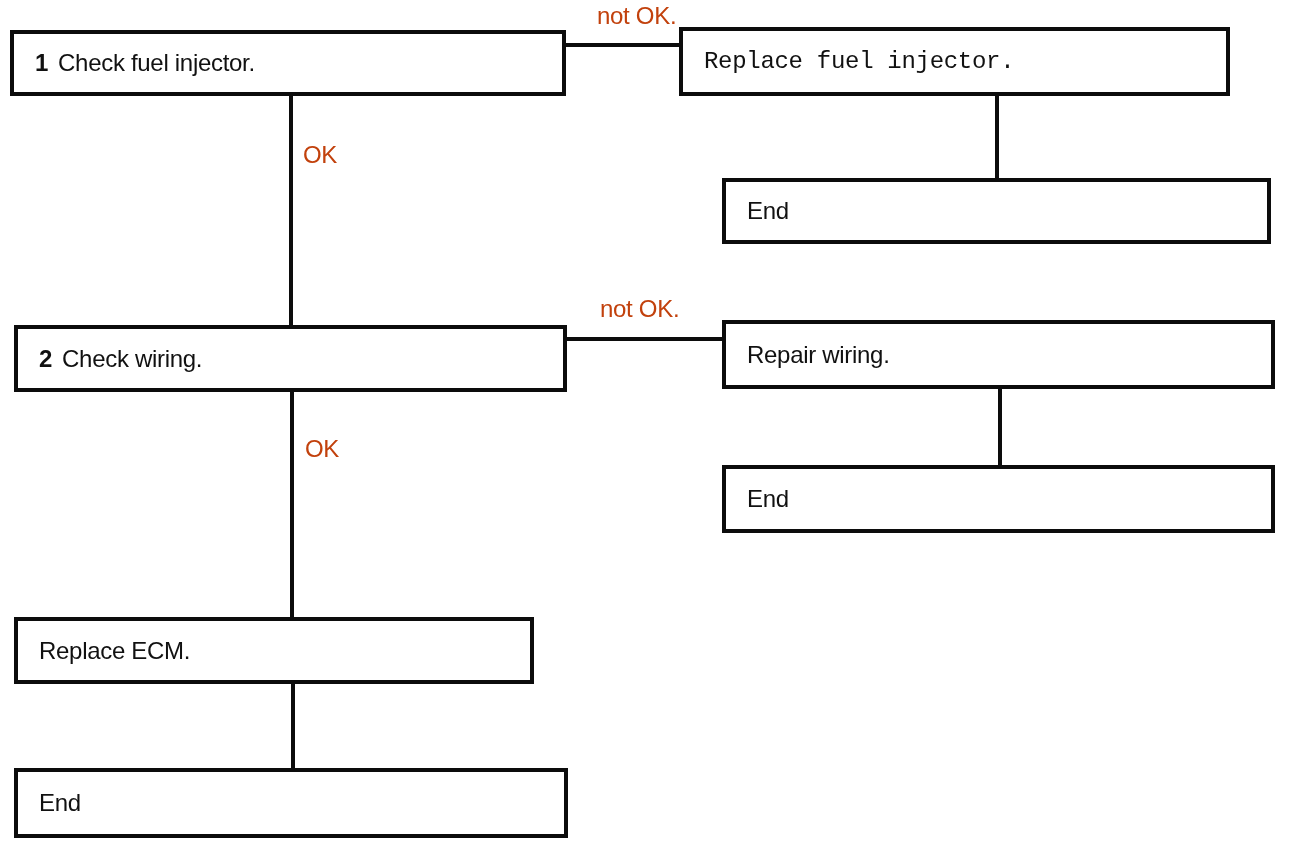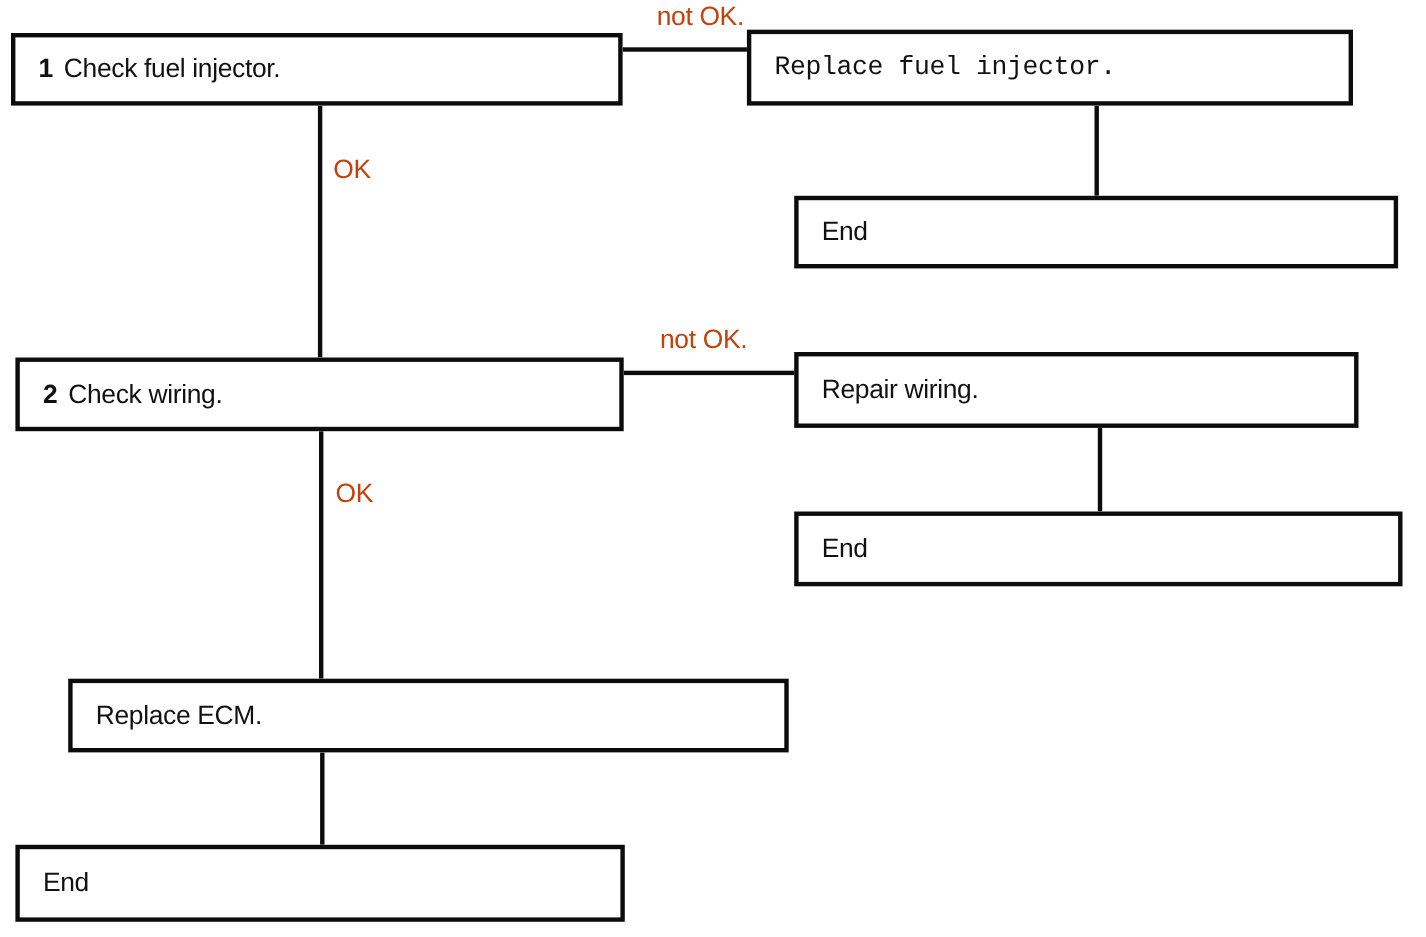--- a/index.html
+++ b/index.html
@@ -83,31 +83,31 @@
   <div class="node end" style="left:722px; top:178px; width:549px; height:66px;">
 
     <span class="label">End</span>
   </div>
 
   <div class="node" style="left:14px; top:325px; width:553px; height:67px;">
     <span class="num">2</span>
     <span class="label">Check wiring.</span>
   </div>
 
-  <div class="node" style="left:722px; top:320px; width:513px; height:69px;">
+  <div class="node" style="left:722px; top:320px; width:553px; height:69px;">
 
     <span class="label">Repair wiring.</span>
   </div>
 
   <div class="node end" style="left:722px; top:465px; width:553px; height:68px;">
 
     <span class="label">End</span>
   </div>
 
-  <div class="node" style="left:14px; top:617px; width:655px; height:67px;margin-left:48px;">
+  <div class="node" style="left:14px; top:617px; width:520px; height:67px;">
 
     <span class="label">Replace ECM.</span>
   </div>
 
   <div class="node end" style="left:14px; top:768px; width:554px; height:70px;">
 
     <span class="label">End</span>
   </div>
 
 </div>

